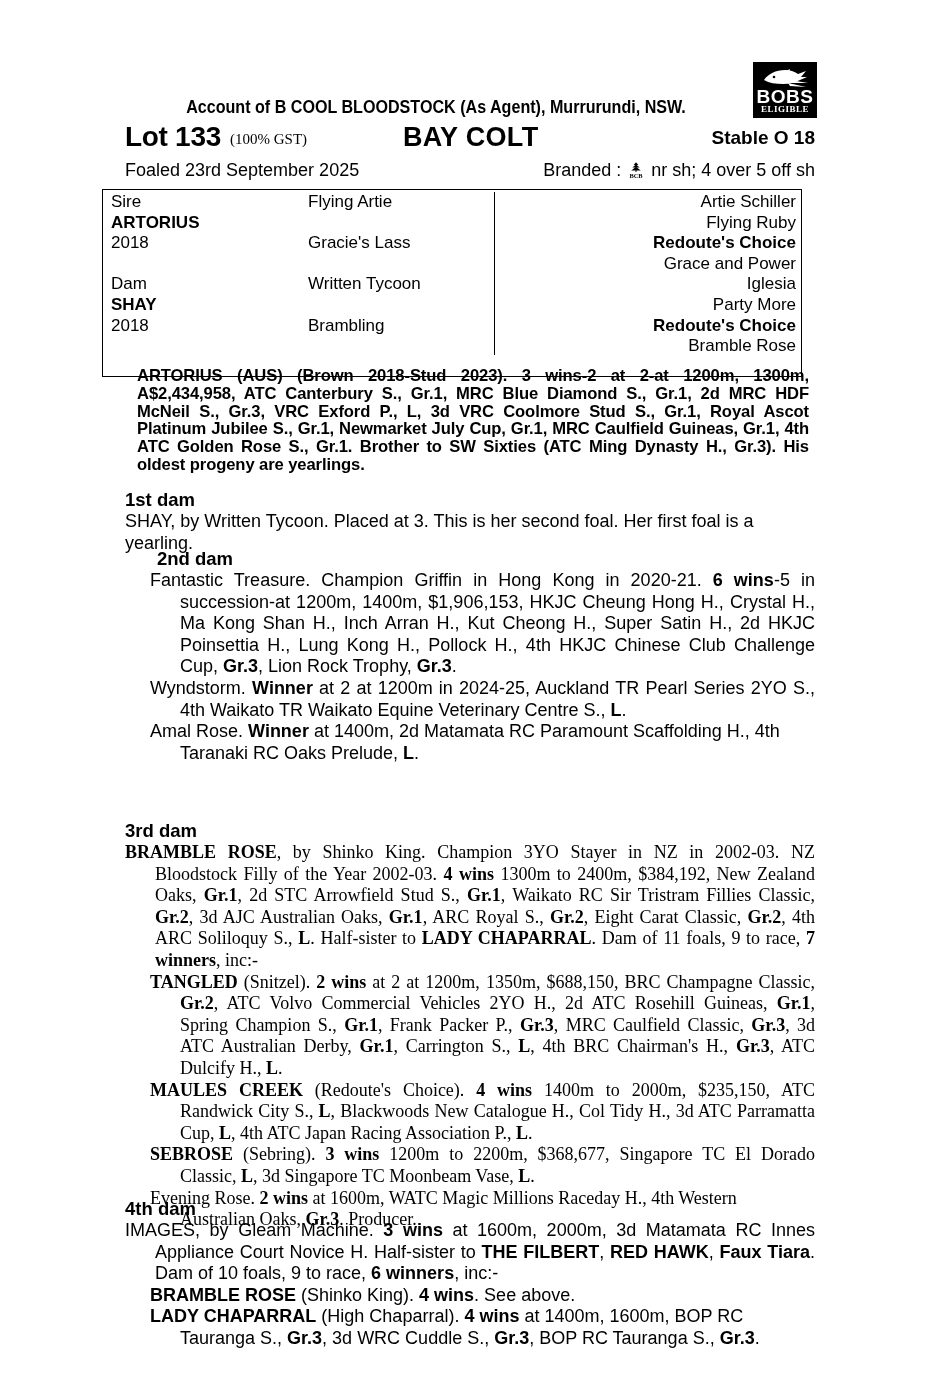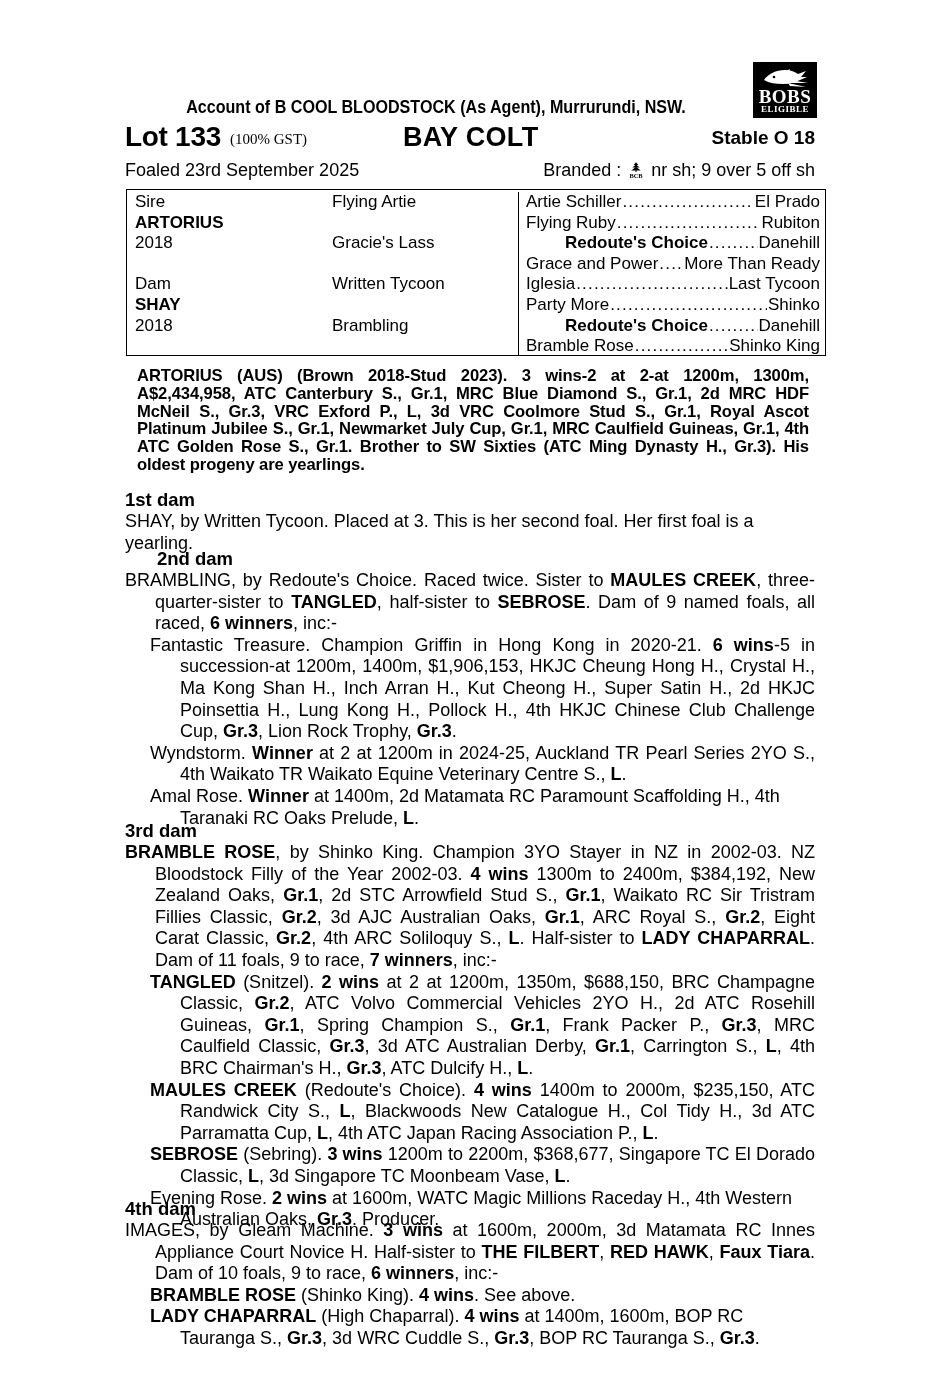--- a/index.html
+++ b/index.html
@@ -40,21 +40,21 @@
     width: 50px;
     height: 22px;
   }
   .bobs-logo .bobs-word {
     position: absolute;
     left: 0;
     top: 25px;
     width: 64px;
     text-align: center;
     color: #ffffff;
-    font-family: Liberation Serif, serif;
+    font-family: Liberation Sans, sans-serif;
     font-weight: bold;
     font-size: 19px;
     letter-spacing: 0.5px;
     line-height: 19px;
   }
   .bobs-logo .elig-word {
     position: absolute;
     left: 0;
     top: 43px;
     width: 64px;
@@ -150,24 +150,24 @@
     height: 18px;
     position: relative;
     vertical-align: -3px;
     margin: 0 1px;
   }
   .brand-mark svg { display: block; }
 
   
   .ped-table {
     position: absolute;
-    left: 126px;
+    left: 102px;
     top: 189px;
     width: 700px;
-    height: 167px;
+    height: 188px;
     border: 1.5px solid #000000;
     box-sizing: border-box;
   }
   .ped-col-left {
     position: absolute;
     left: 8px;
     top: 2px;
     width: 200px;
   }
   .ped-col-mid {
@@ -195,20 +195,21 @@
   .ped-line.b { font-weight: bold; }
   .ped-line.blank { }
   .ped-leader {
     display: flex;
     align-items: flex-end;
     font-size: 17px;
     line-height: 20.6px;
     height: 20.6px;
     white-space: nowrap;
     overflow: hidden;
+    flex-direction: column;
   }
   .ped-leader .nm { flex: 0 0 auto; }
   .ped-leader .dots {
     flex: 1 1 auto;
     overflow: hidden;
     white-space: nowrap;
     letter-spacing: 1.2px;
     margin: 0 1px;
     font-size: 17px;
   }
@@ -296,21 +297,21 @@
         <svg viewBox="0 0 18 18" width="18" height="18">
           <g fill="#000000">
             <path d="M9 1.2 L6.6 4.0 L11.4 4.0 Z"></path>
             <path d="M9 3.4 L5.4 6.6 L12.6 6.6 Z"></path>
             <path d="M9 5.8 L4.3 9.4 L13.7 9.4 Z"></path>
             <rect x="8.5" y="8.6" width="1" height="2.4"></rect>
           </g>
           <text x="9" y="17" font-family="'Liberation Serif',serif" font-size="6.4" font-weight="bold" text-anchor="middle" fill="#000000">BCB</text>
         </svg>
       </span>
-      <span>nr sh; 9 over 5 off sh</span>
+      <span>nr sh; 4 over 5 off sh</span>
     </span>
   </div>
 
   <div class="ped-table">
     <div class="ped-col-left">
         <div class="ped-line">Sire</div>
         <div class="ped-line b">ARTORIUS</div>
         <div class="ped-line">2018</div>
         <div class="ped-line blank">&nbsp;</div>
         <div class="ped-line">Dam</div>
@@ -374,27 +375,26 @@
 
   <div class="sire-desc">ARTORIUS (AUS) (Brown 2018-Stud 2023). 3 wins-2 at 2-at 1200m, 1300m, A$2,434,958, ATC Canterbury S., Gr.1, MRC Blue Diamond S., Gr.1, 2d MRC HDF McNeil S., Gr.3, VRC Exford P., L, 3d VRC Coolmore Stud S., Gr.1, Royal Ascot Platinum Jubilee S., Gr.1, Newmarket July Cup, Gr.1, MRC Caulfield Guineas, Gr.1, 4th ATC Golden Rose S., Gr.1. Brother to SW Sixties (ATC Ming Dynasty H., Gr.3). His oldest progeny are yearlings.</div>
 
   <div id="dam-sections">
       <div class="dam-head" style="top: 489px;">1st dam</div>
       <div class="dam-body" style="top: 511px;">
         <p class="noind">SHAY, by Written Tycoon. Placed at 3. This is her second foal. Her first foal is a yearling.</p>
       </div>
       <div class="dam-head" style="top: 548px; margin-left: 32px;">2nd dam</div>
       <div class="dam-body" style="top: 570px;">
-        <p>BRAMBLING, by Redoute's Choice. Raced twice. Sister to <b>MAULES CREEK</b>, three-quarter-sister to <b>TANGLED</b>, half-sister to <b>SEBROSE</b>. Dam of 9 named foals, all raced, <b>6 winners</b>, inc:-</p>
         <p class="lvl2">Fantastic Treasure. Champion Griffin in Hong Kong in 2020-21. <b>6 wins</b>-5 in succession-at 1200m, 1400m, $1,906,153, HKJC Cheung Hong H., Crystal H., Ma Kong Shan H., Inch Arran H., Kut Cheong H., Super Satin H., 2d HKJC Poinsettia H., Lung Kong H., Pollock H., 4th HKJC Chinese Club Challenge Cup, <b>Gr.3</b>, Lion Rock Trophy, <b>Gr.3</b>.</p>
         <p class="lvl2">Wyndstorm. <b>Winner</b> at 2 at 1200m in 2024-25, Auckland TR Pearl Series 2YO S., 4th Waikato TR Waikato Equine Veterinary Centre S., <b>L</b>.</p>
         <p class="lvl2">Amal Rose. <b>Winner</b> at 1400m, 2d Matamata RC Paramount Scaffolding H., 4th Taranaki RC Oaks Prelude, <b>L</b>.</p>
       </div>
       <div class="dam-head" style="top: 820px;">3rd dam</div>
-      <div class="dam-body" style="top: 842px;">
+      <div class="dam-body" style="top: 842px; font-family: Liberation Serif, serif;">
         <p><b>BRAMBLE ROSE</b>, by Shinko King. Champion 3YO Stayer in NZ in 2002-03. NZ Bloodstock Filly of the Year 2002-03. <b>4 wins</b> 1300m to 2400m, $384,192, New Zealand Oaks, <b>Gr.1</b>, 2d STC Arrowfield Stud S., <b>Gr.1</b>, Waikato RC Sir Tristram Fillies Classic, <b>Gr.2</b>, 3d AJC Australian Oaks, <b>Gr.1</b>, ARC Royal S., <b>Gr.2</b>, Eight Carat Classic, <b>Gr.2</b>, 4th ARC Soliloquy S., <b>L</b>. Half-sister to <b>LADY CHAPARRAL</b>. Dam of 11 foals, 9 to race, <b>7 winners</b>, inc:-</p>
         <p class="lvl2"><b>TANGLED</b> (Snitzel). <b>2 wins</b> at 2 at 1200m, 1350m, $688,150, BRC Champagne Classic, <b>Gr.2</b>, ATC Volvo Commercial Vehicles 2YO H., 2d ATC Rosehill Guineas, <b>Gr.1</b>, Spring Champion S., <b>Gr.1</b>, Frank Packer P., <b>Gr.3</b>, MRC Caulfield Classic, <b>Gr.3</b>, 3d ATC Australian Derby, <b>Gr.1</b>, Carrington S., <b>L</b>, 4th BRC Chairman's H., <b>Gr.3</b>, ATC Dulcify H., <b>L</b>.</p>
         <p class="lvl2"><b>MAULES CREEK</b> (Redoute's Choice). <b>4 wins</b> 1400m to 2000m, $235,150, ATC Randwick City S., <b>L</b>, Blackwoods New Catalogue H., Col Tidy H., 3d ATC Parramatta Cup, <b>L</b>, 4th ATC Japan Racing Association P., <b>L</b>.</p>
         <p class="lvl2"><b>SEBROSE</b> (Sebring). <b>3 wins</b> 1200m to 2200m, $368,677, Singapore TC El Dorado Classic, <b>L</b>, 3d Singapore TC Moonbeam Vase, <b>L</b>.</p>
         <p class="lvl2">Evening Rose. <b>2 wins</b> at 1600m, WATC Magic Millions Raceday H., 4th Western Australian Oaks, <b>Gr.3</b>. Producer.</p>
       </div>
       <div class="dam-head" style="top: 1198px;">4th dam</div>
       <div class="dam-body" style="top: 1220px;">
         <p>IMAGES, by Gleam Machine. <b>3 wins</b> at 1600m, 2000m, 3d Matamata RC Innes Appliance Court Novice H. Half-sister to <b>THE FILBERT</b>, <b>RED HAWK</b>, <b>Faux Tiara</b>. Dam of 10 foals, 9 to race, <b>6 winners</b>, inc:-</p>
         <p class="lvl2"><b>BRAMBLE ROSE</b> (Shinko King). <b>4 wins</b>. See above.</p>

